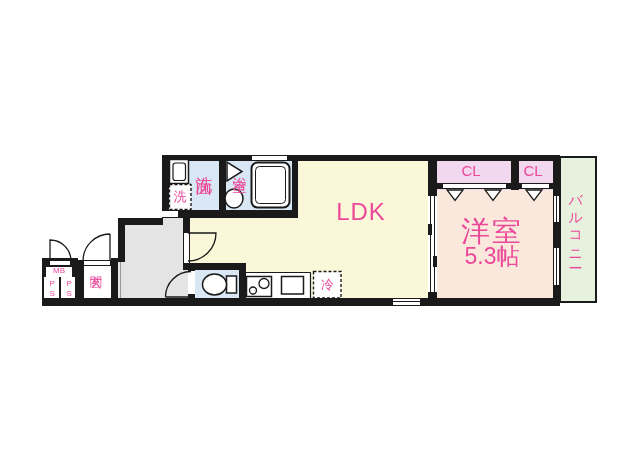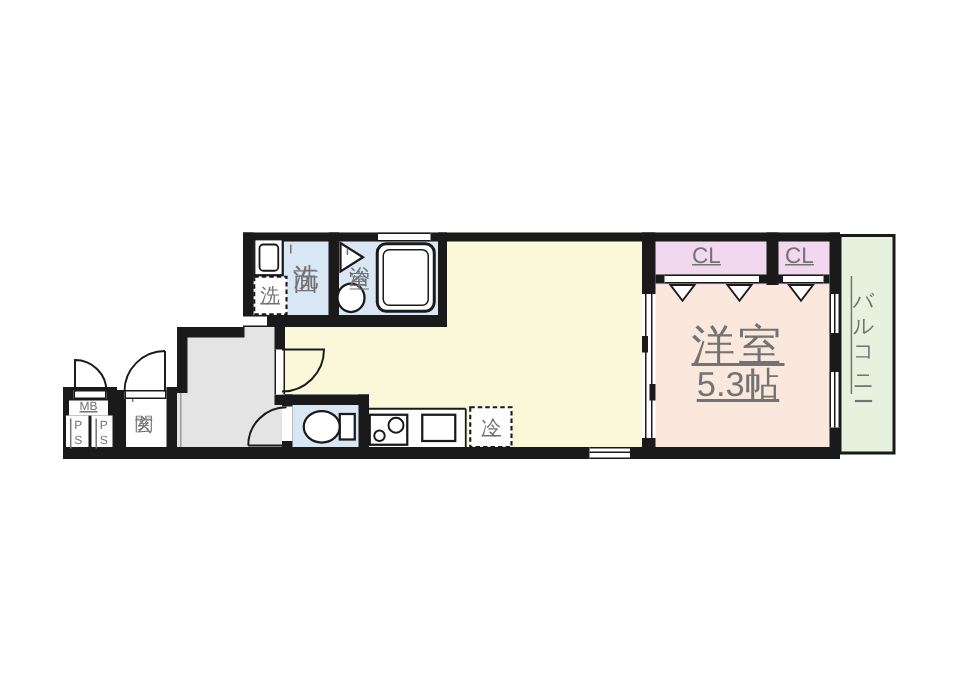--- a/index.html
+++ b/index.html
@@ -3,21 +3,21 @@
 <meta charset="utf-8">
 <style>
   html,body{margin:0;padding:0;background:#fff;}
   #stage{position:relative;width:640px;height:455px;background:#fff;overflow:hidden;
          font-family:"Liberation Sans",sans-serif;}
   .abs{position:absolute;}
   .w{position:absolute;background:#1a1a1a;}
   .fill{position:absolute;}
   .op{position:absolute;background:#fff;}
   .ln{position:absolute;background:#1a1a1a;}
-  .lbl{position:absolute;color:#737373;line-height:1.08;white-space:nowrap;text-decoration:underline;}
+  .lbl{position:absolute;color:#ec4899;line-height:1.08;white-space:nowrap;}
   .ctr{text-align:center;}
   .vert{writing-mode:vertical-rl;text-orientation:upright;}
   svg{position:absolute;left:0;top:0;pointer-events:none;}
 </style>
 </head>
 <body>
 
 <div id="stage">
 
   <div class="fill" style="left:162px;top:155px;width:136px;height:63px;background:#D9E7F4;"></div>
@@ -100,20 +100,21 @@
       <path d="M50,261 L50,240 A21,21 0 0 1 71,261" stroke-width="1.3"></path>
       <path d="M110,261 L110,234 M83,261 A27,27 0 0 1 110,234" stroke-width="1.3"></path>
       <path d="M188,233 H216 A28,28 0 0 1 188,261" stroke-width="1.3"></path>
       <path d="M165.5,297 H191 M191,271.5 A25.5,25.5 0 0 0 165.5,297" stroke-width="1.3"></path>
       <path d="M447,190 L463,190 L455,200.5 Z" stroke-width="1.3" fill="#fff"></path>
       <path d="M485,190 L501,190 L493,200.5 Z" stroke-width="1.3" fill="#fff"></path>
       <path d="M526,190 L542,190 L534,200.5 Z" stroke-width="1.3" fill="#fff"></path>
     </g>
   </svg>
 
+  <div class="lbl ctr" style="left:310px;top:199px;width:102px;font-size:24px;letter-spacing:1px;">LDK</div>
   <div class="lbl ctr" style="left:437px;top:216px;width:110px;font-size:29px;letter-spacing:2px;">洋室</div>
   <div class="lbl ctr" style="left:437px;top:244px;width:110px;font-size:23px;">5.3帖</div>
   <div class="lbl ctr" style="left:443px;top:163px;width:56px;font-size:15px;">CL</div>
   <div class="lbl ctr" style="left:514px;top:163px;width:38px;font-size:15px;">CL</div>
   <div class="lbl vert" style="left:568px;top:184px;font-size:14px;letter-spacing:3px;">バルコニー</div>
   <div class="lbl vert" style="left:194px;top:163px;font-size:17px;letter-spacing:3px;">洗面</div>
   <div class="lbl vert" style="left:232px;top:166px;font-size:14px;letter-spacing:2px;">浴室</div>
   <div class="lbl vert" style="left:89px;top:266px;font-size:12px;letter-spacing:1px;">玄関</div>
   <div class="lbl ctr" style="left:168px;top:190px;width:24px;font-size:13px;">洗</div>
   <div class="lbl ctr" style="left:314px;top:278px;width:27px;font-size:13px;">冷</div>

